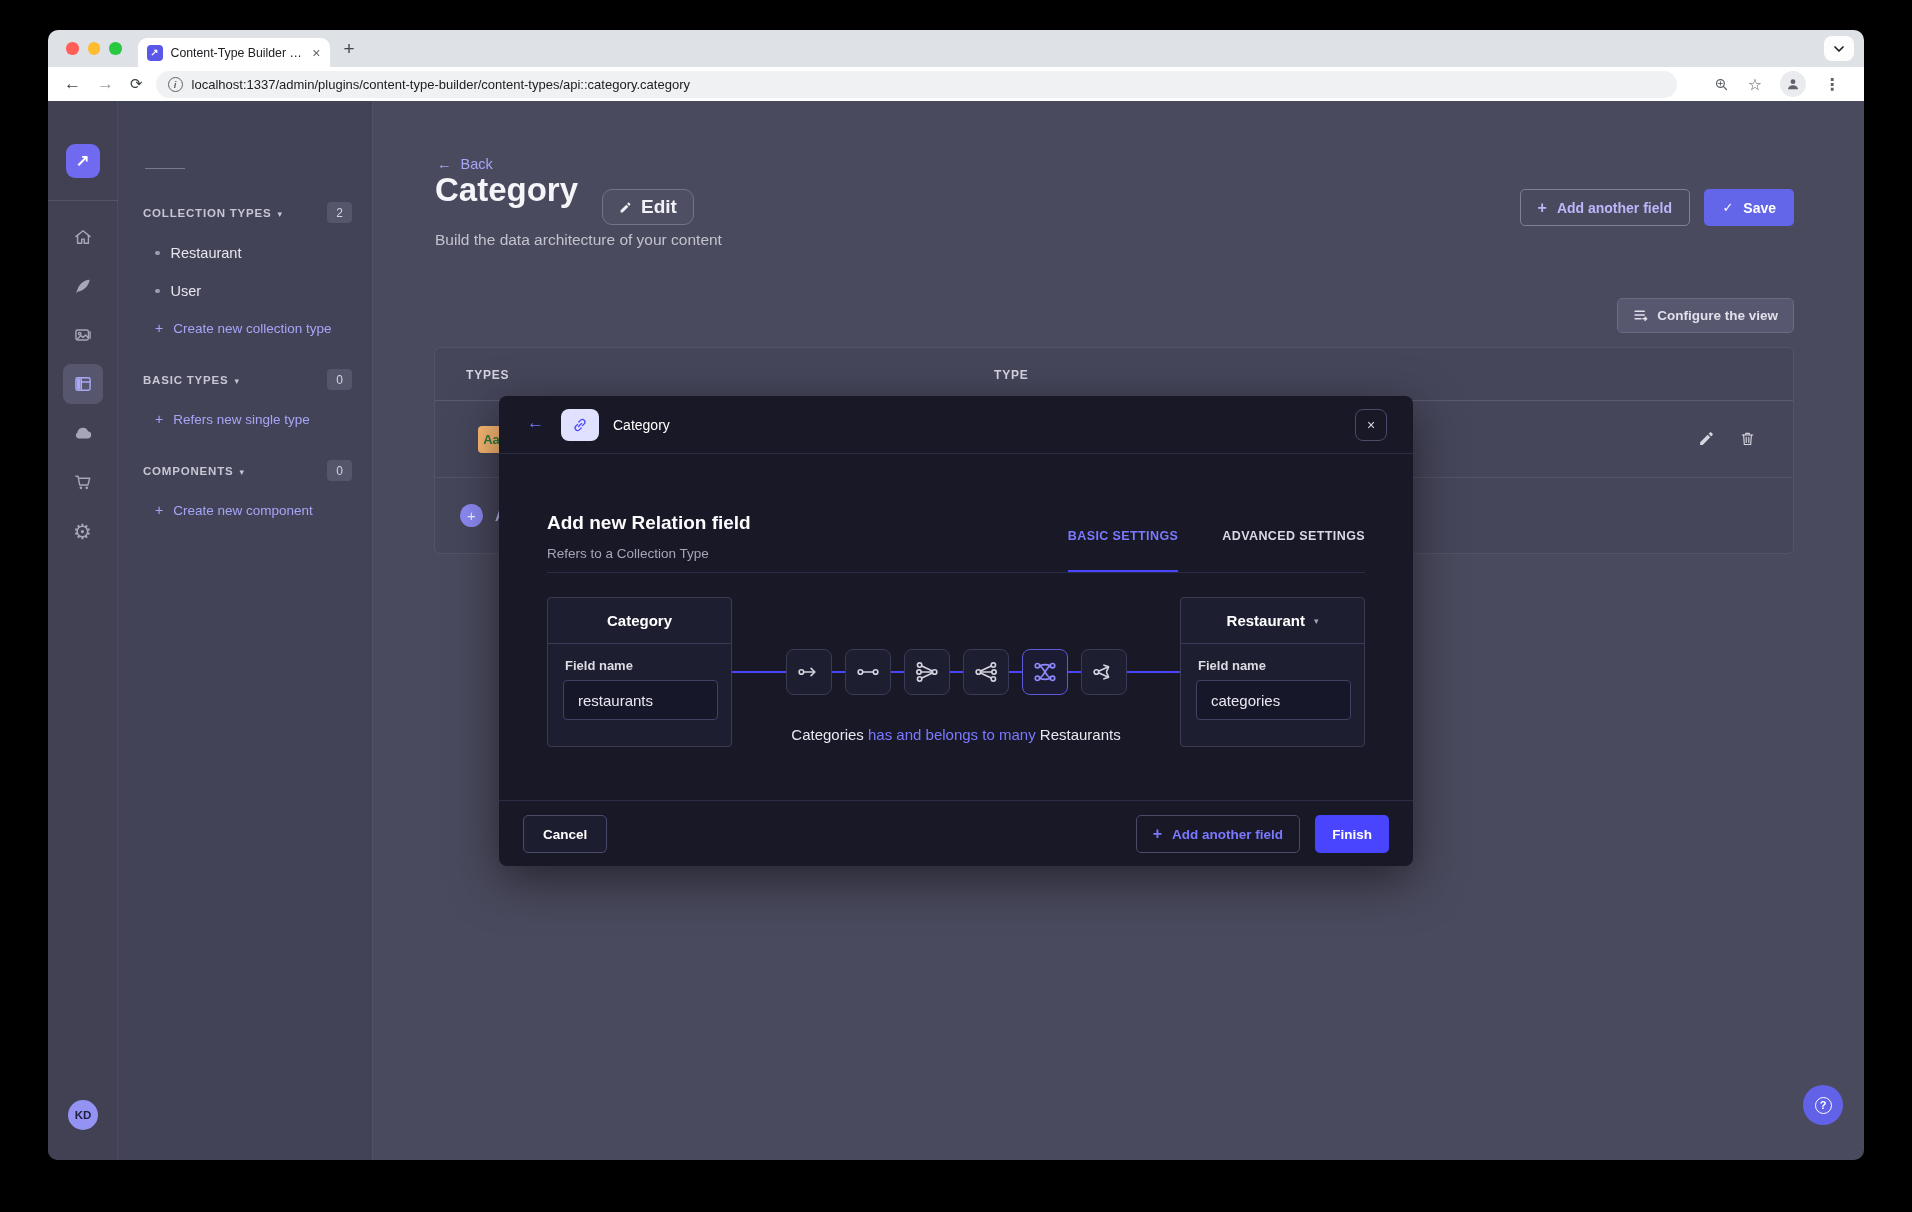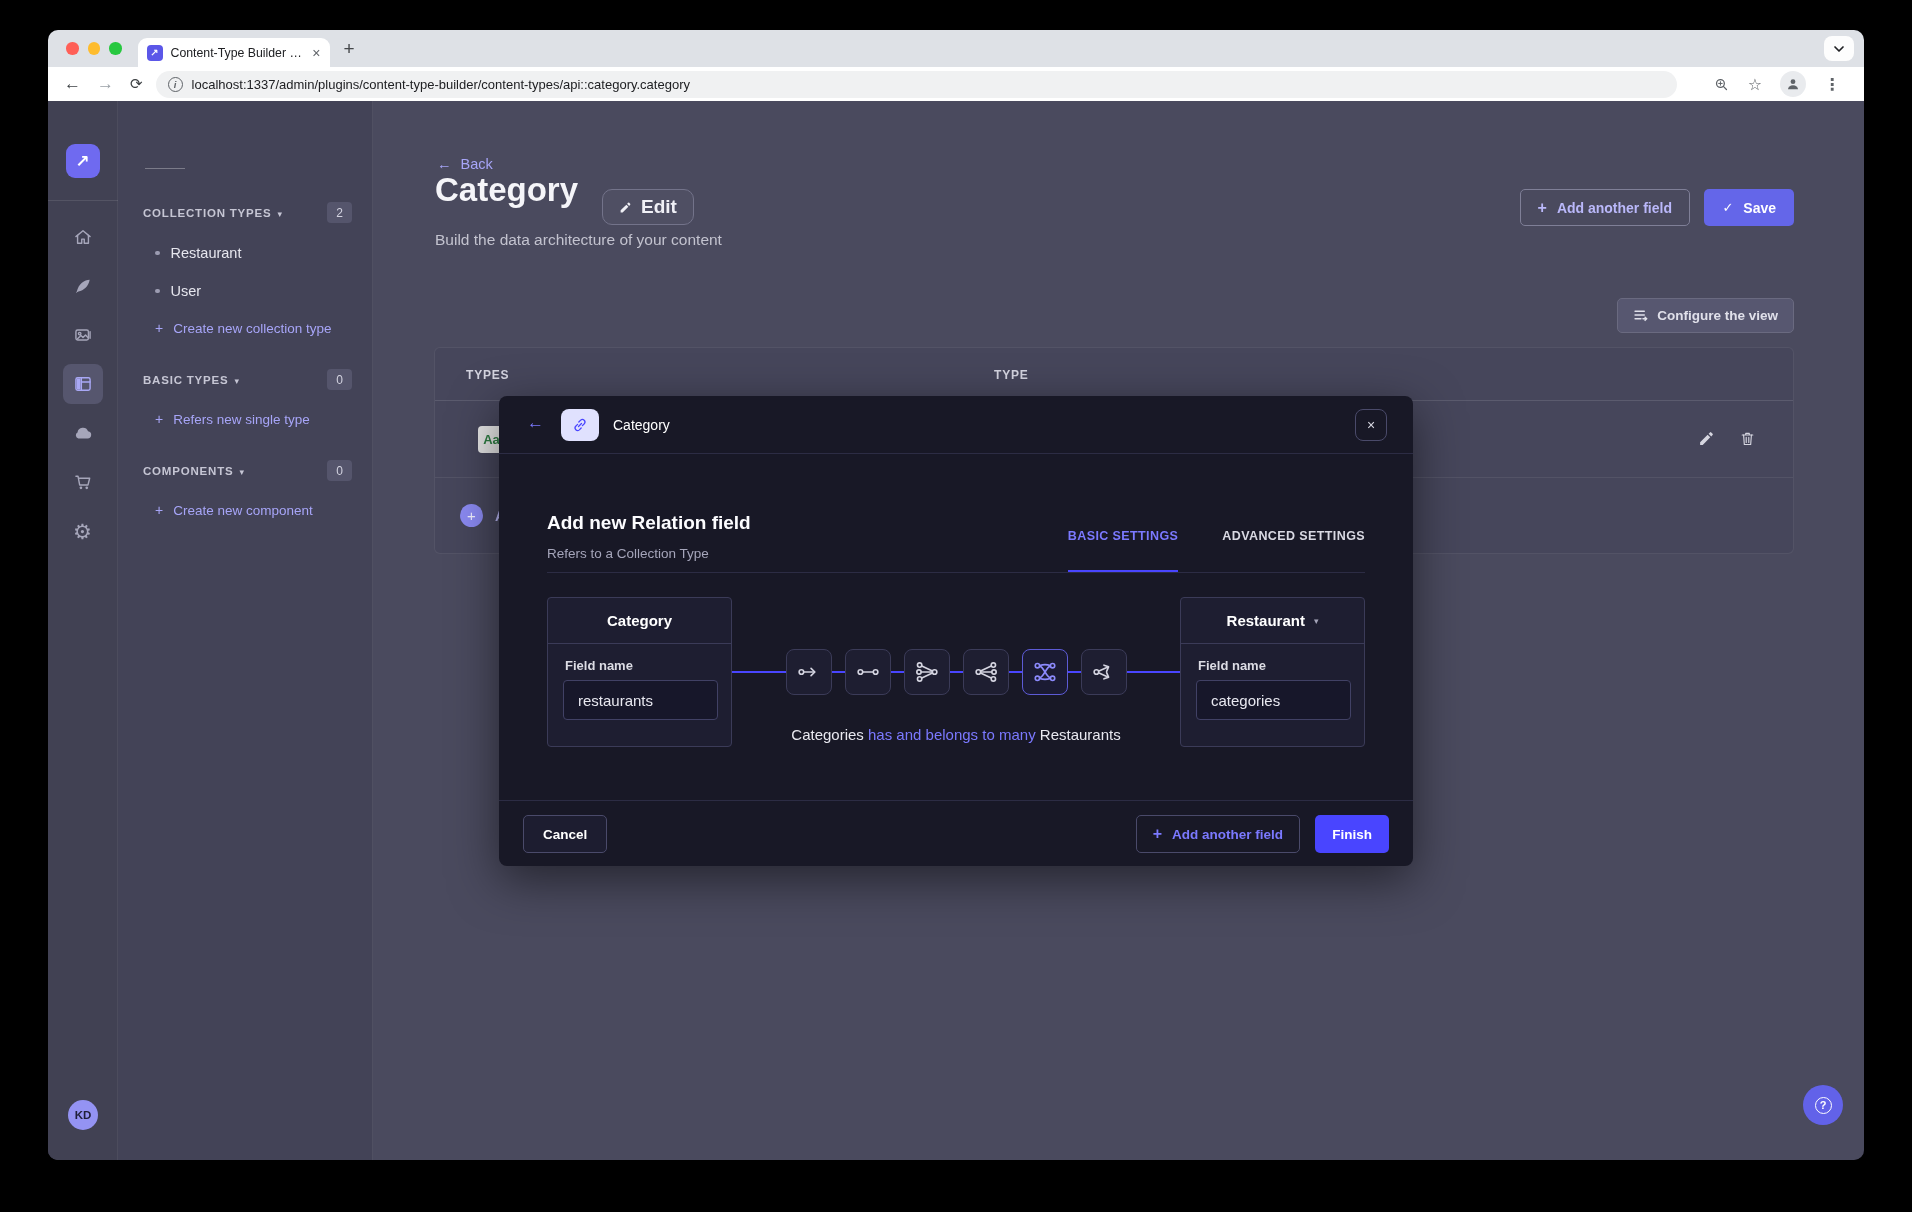--- a/index.html
+++ b/index.html
@@ -99,21 +99,21 @@
     background:#575770; border:1px solid #6a6a80; color:#e0e0ea; font-size:13.5px; font-weight:600;
     display:flex; align-items:center; gap:9px; }
   .configbtn svg { stroke:currentColor; fill:none; stroke-width:1.8; stroke-linecap:round; }
   .card { position:absolute; left:61px; top:246px; width:1360px; height:207px; background:#46465b;
     border-radius:6px; border:1px solid rgba(255,255,255,.07); }
   .t-head { position:relative; height:53px; border-bottom:1px solid #5b5b6e; }
   .t-col { position:absolute; top:20px; font-size:12px; font-weight:bold; letter-spacing:.8px; color:#d4d4e0; }
   .t-col.name { left:31px; } .t-col.type { left:559px; }
   .t-row { position:relative; height:77px; border-bottom:1px solid rgba(255,255,255,.07); }
   .aabadge { position:absolute; left:43px; top:25px; width:27px; height:27px; border-radius:4px;
-    background:#e5e5e5; color:#2e7d43; font-size:13px; font-weight:bold; display:flex;
+    background:#fdba74; color:#2e7d43; font-size:13px; font-weight:bold; display:flex;
     align-items:center; justify-content:center; }
   .rowic { position:absolute; top:29px; color:#d6d6e0; }
   .rowic svg { stroke:currentColor; fill:none; stroke-width:1.6; stroke-linecap:round; stroke-linejoin:round; }
   .rowic.pencil { right:78px; } .rowic.pencil svg { fill:currentColor; stroke:none; }
   .rowic.trash { right:37px; }
   .t-add { position:relative; height:76px; }
   .pluscircle { position:absolute; left:25px; top:26px; width:23px; height:23px; border-radius:50%;
     background:#8a89f1; color:#f0f0ff; font-size:15px; display:flex; align-items:center; justify-content:center; }
   .t-add-label { position:absolute; left:60px; top:30px; font-size:14px; font-weight:600; color:#bab8f6; }
 

